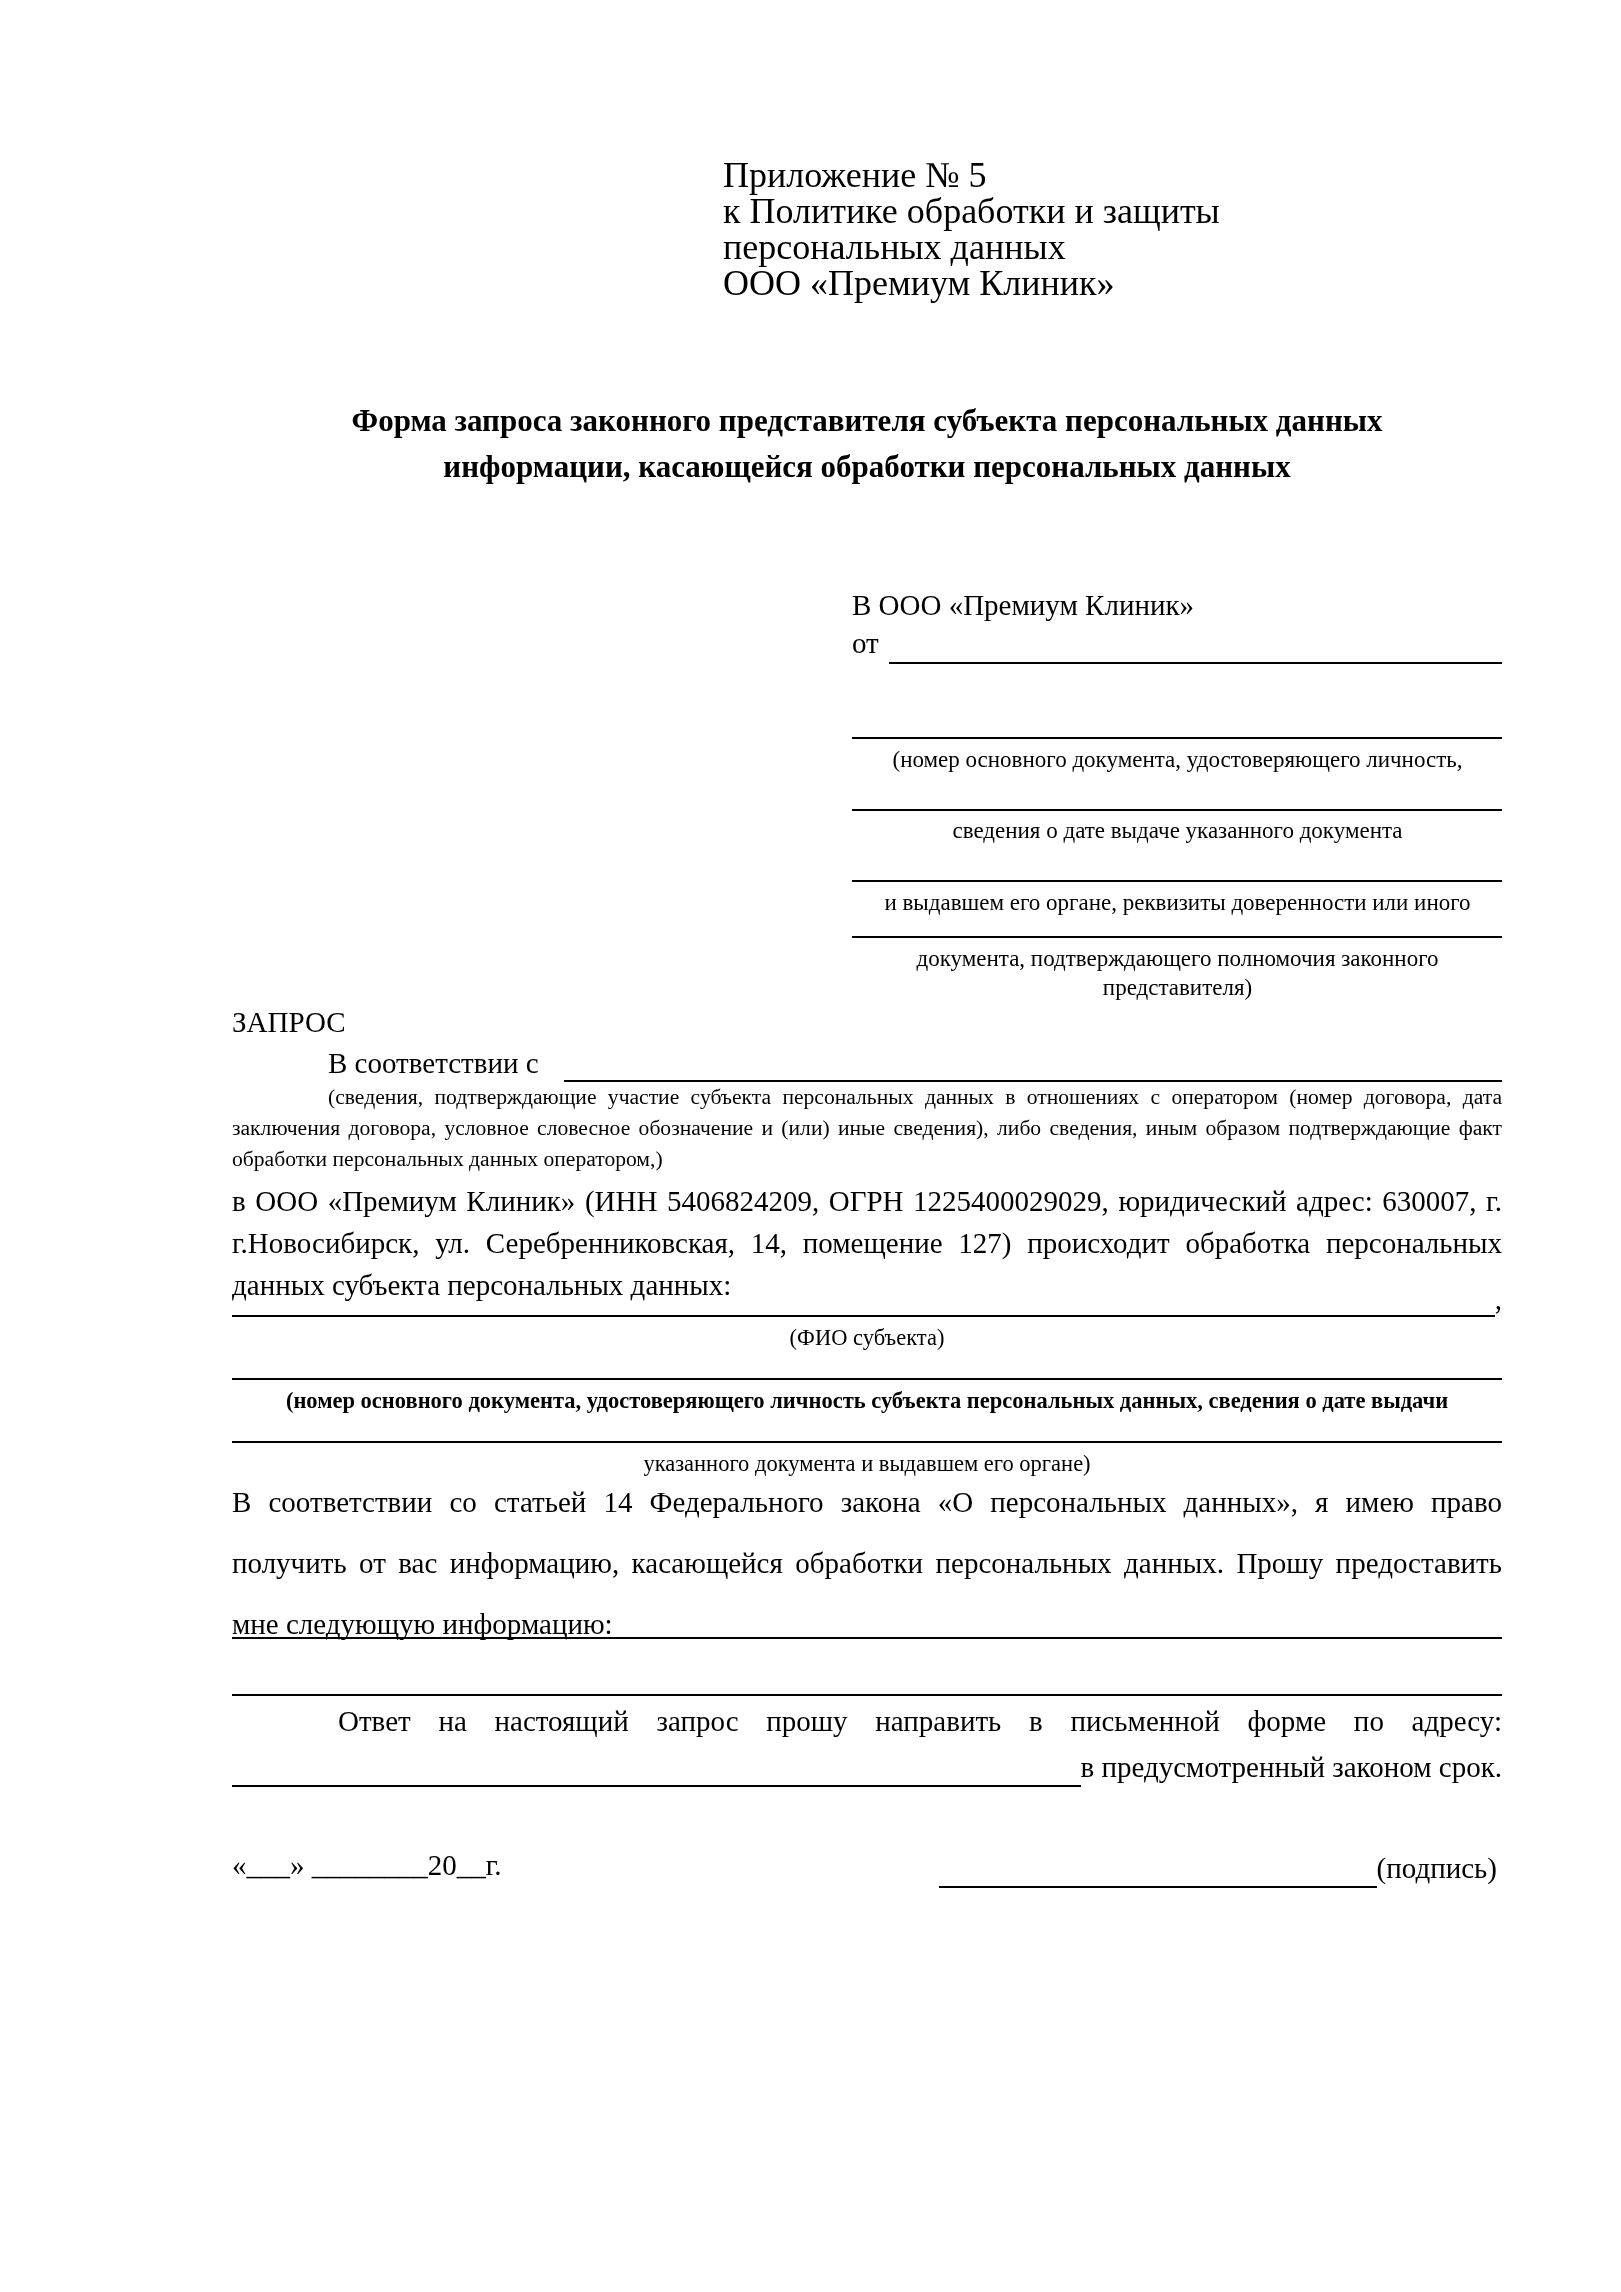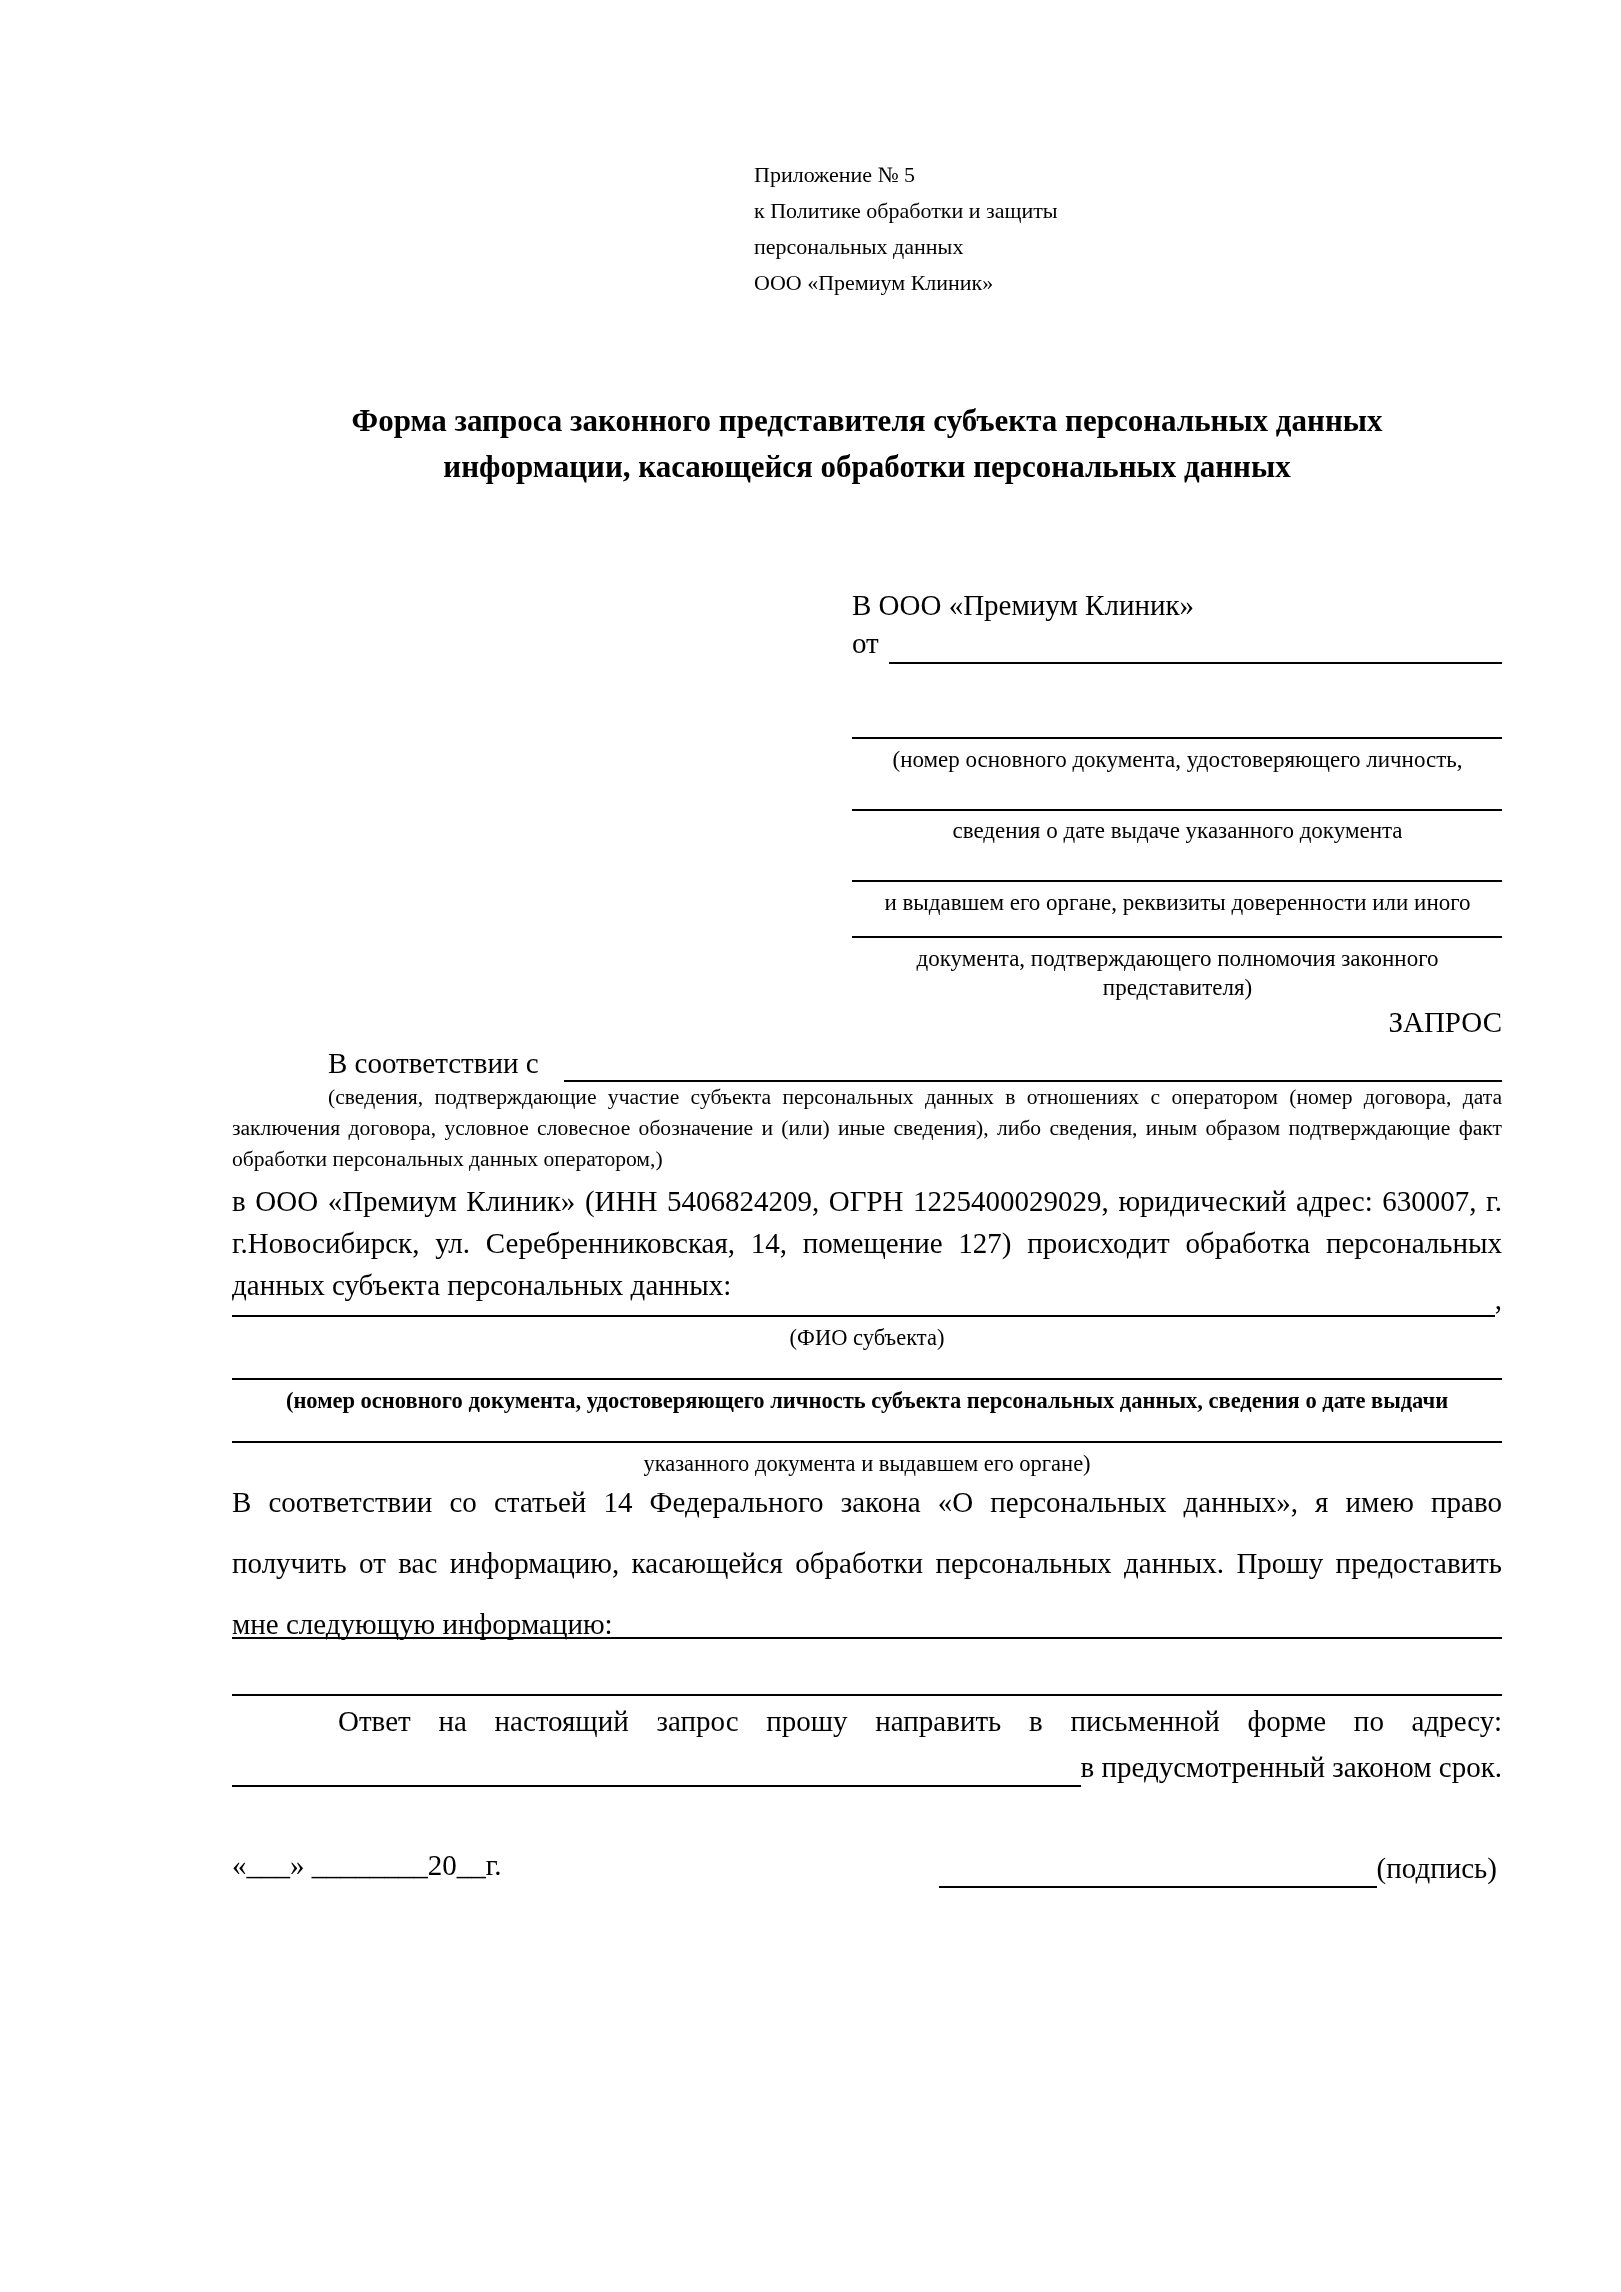--- a/index.html
+++ b/index.html
@@ -8,21 +8,21 @@
     width: 1621px;
     height: 2293px;
     margin: 0 auto;
     background: #ffffff;
     color: #000000;
     font-family: "Liberation Serif", "DejaVu Serif", serif;
   }
   .abs { position: absolute; }
 
   
-  .appendix { left: 754px; top: 157px; font-size: 22px; line-height: 36px; }
+  .appendix { left: 723px; top: 157px; font-size: 36px; line-height: 36px; }
 
   
   .doc-title {
     left: 232px; width: 1270px; top: 398px;
     font-size: 31px; font-weight: bold; text-align: center; line-height: 46px;
   }
 
   
   .addr-org { left: 852px; top: 589px; font-size: 29px; }
   .addr-from {
@@ -33,21 +33,21 @@
   .fio-cap { left: 902px; width: 601px; top: 670px; font-size: 21.6px; text-align: center; }
 
   .gline { left: 852px; right: 119px; border-top: 2.9px solid #000; height: 0; }
   .gcap  { left: 852px; width: 651px; font-size: 23px; text-align: center; line-height: 29px; }
   .g1l { top: 737px; } .g1c { top: 745px; }
   .g2l { top: 809px; } .g2c { top: 816px; }
   .g3l { top: 880px; } .g3c { top: 888px; }
   .g4l { top: 936px; } .g4c { top: 944px; }
 
   
-  .zapros { left: 232px; width: 1270px; top: 1006px; font-size: 29px; text-align: right; }
+  .zapros { left: 232px; width: 1270px; top: 1006px; font-size: 29px; text-align: left; }
   .intro-row { left: 232px; right: 119px; top: 1047px; font-size: 29px; display: flex; gap: 16px; }
   .intro-row .lbl { padding-left: 96px; white-space: nowrap; }
   .intro-row .uline { flex: 1; height: 33px; border-bottom: 2.9px solid #000; margin-left: 9.8px; }
   .intro-cap {
     left: 232px; width: 1270px; top: 1082px;
     font-size: 21.6px; line-height: 31px; text-align: justify; text-indent: 96px;
   }
   .operator-para {
     left: 232px; width: 1270px; top: 1180px;
     font-size: 29px; line-height: 42px; text-align: justify;

